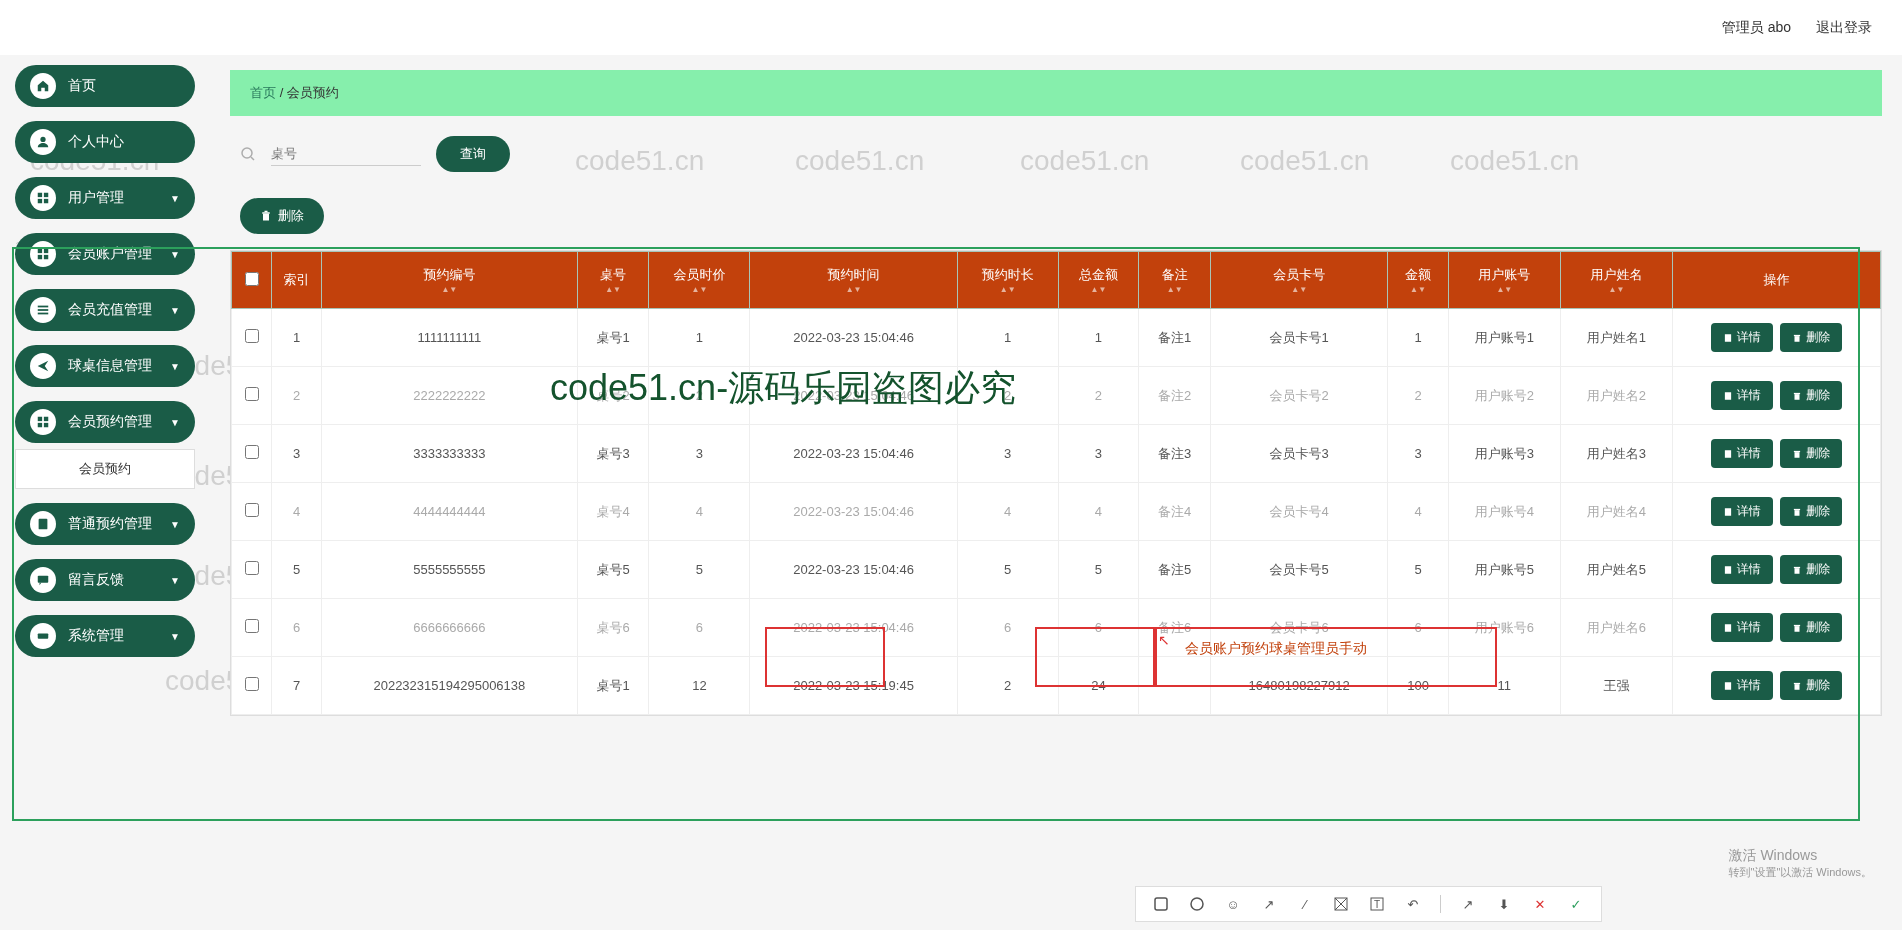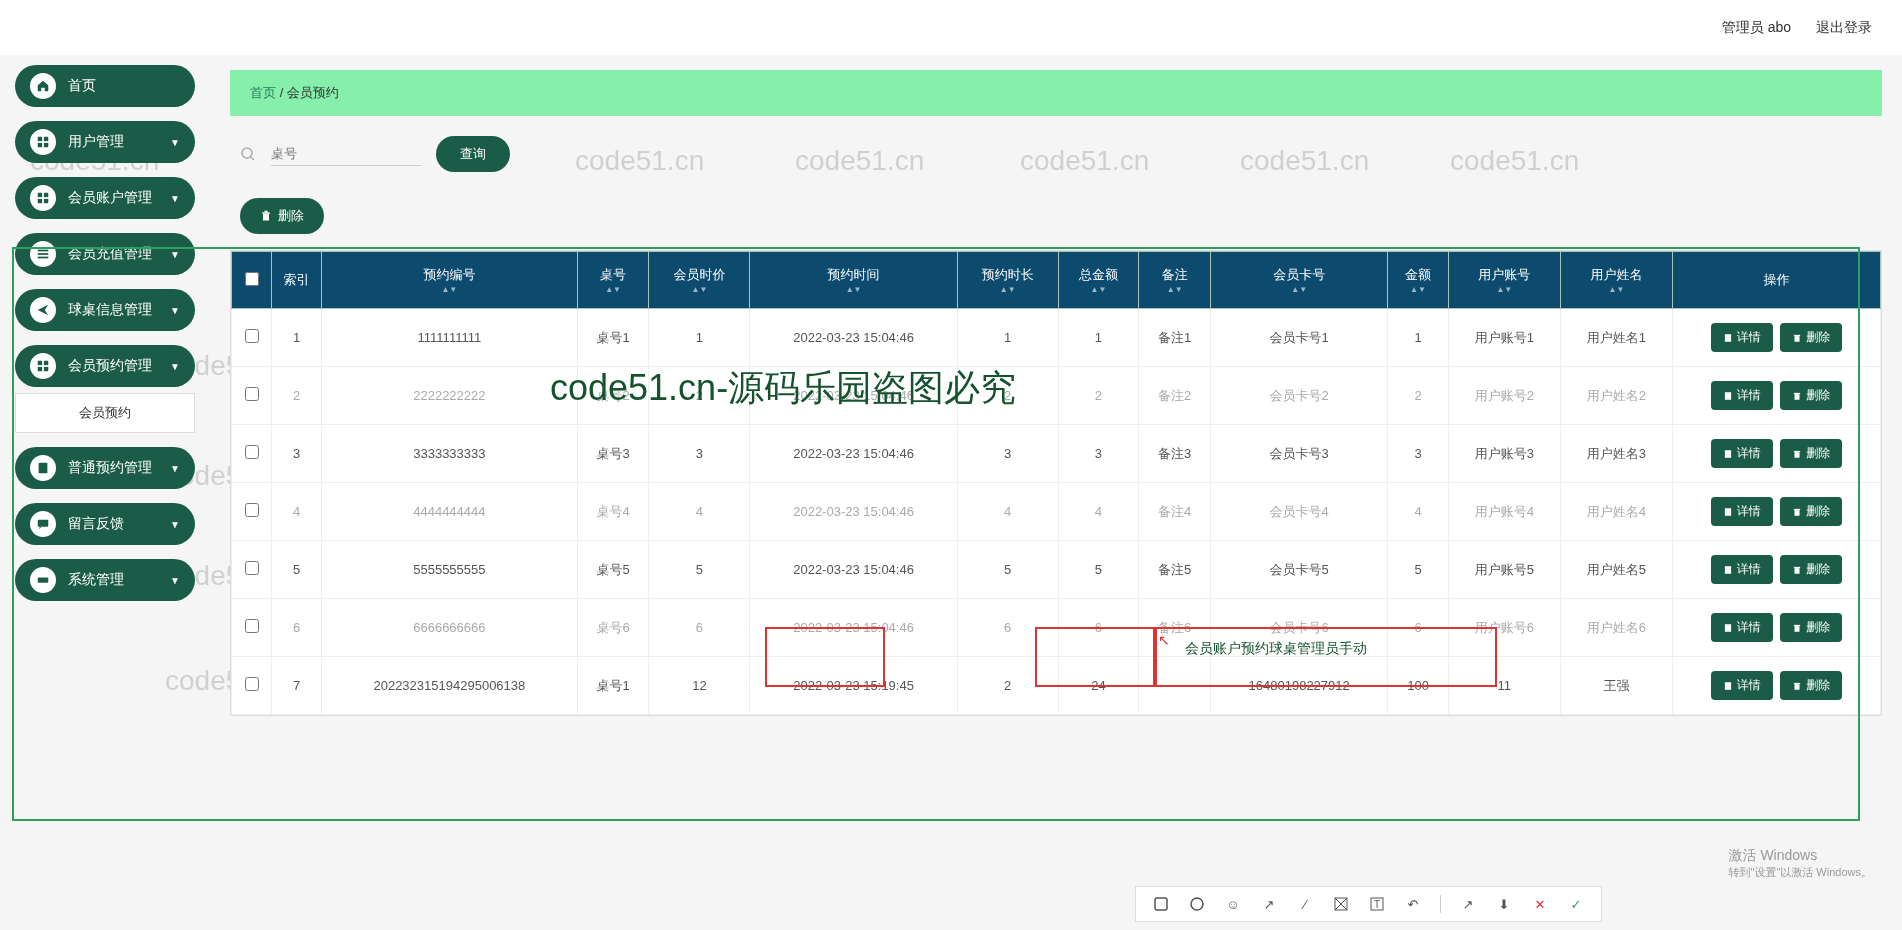--- a/index.html
+++ b/index.html
@@ -39,21 +39,21 @@
     
     .search-bar { display: flex; align-items: center; gap: 15px; padding: 20px 10px; }
     .search-icon { width: 16px; height: 16px; opacity: 0.5; }
     .search-input { border: none; background: transparent; outline: none; width: 150px; font-size: 13px; padding: 4px 0; border-bottom: 1px solid #ccc; }
     .btn-query { background: #1a5c47; color: #fff; border: none; border-radius: 18px; padding: 9px 24px; cursor: pointer; font-size: 13px; }
     .btn-delete-top { background: #1a5c47; color: #fff; border: none; border-radius: 18px; padding: 9px 20px; cursor: pointer; margin: 6px 10px; display: inline-flex; align-items: center; gap: 6px; font-size: 13px; }
     
     
     .table-wrap { margin-top: 10px; border: 1px solid #ddd; background: #fff; }
     table { width: 100%; border-collapse: collapse; }
-    thead th { background: #0c4a6e; color: #fff; padding: 14px 6px; font-weight: normal; border: 1px solid #a8c4b8; text-align: center; font-size: 13px; position: relative; }
+    thead th { background: #c2410c; color: #fff; padding: 14px 6px; font-weight: normal; border: 1px solid #a8c4b8; text-align: center; font-size: 13px; position: relative; }
     thead th .sort { display: block; font-size: 8px; opacity: 0.6; line-height: 1; margin-top: 2px; }
     tbody td { padding: 14px 6px; border: 1px solid #eee; text-align: center; font-size: 13px; color: #555; }
     tbody tr:nth-child(even) td { color: #aaa; }
     .chk { width: 14px; height: 14px; }
     .btn-detail { background: #1a5c47; color: #fff; border: none; border-radius: 4px; padding: 6px 12px; cursor: pointer; display: inline-flex; align-items: center; gap: 4px; font-size: 12px; margin: 0 2px; }
     .btn-del { background: #1a5c47; color: #fff; border: none; border-radius: 4px; padding: 6px 12px; cursor: pointer; display: inline-flex; align-items: center; gap: 4px; font-size: 12px; margin: 0 2px; }
     
     .pagination { display: flex; justify-content: center; align-items: center; gap: 10px; padding: 12px; font-size: 13px; }
     .page-select { padding: 4px 8px; border: 1px solid #ccc; background: #fff; }
     .page-btn { padding: 6px 10px; border: 1px solid #ccc; background: #fff; cursor: pointer; }
@@ -62,21 +62,21 @@
     
     
     .sel-border { position: absolute; border: 2px solid #2a9d5c; pointer-events: none; z-index: 4; }
     .sel-outer { top: 247px; left: 12px; width: 1848px; height: 574px; border-color: #2ca05c; }
     
     
     .red-box { position: absolute; border: 2px solid #d33; pointer-events: none; z-index: 6; }
     .rb1 { top: 627px; left: 765px; width: 120px; height: 60px; }
     .rb2 { top: 627px; left: 1035px; width: 120px; height: 60px; }
     .rb3 { top: 627px; left: 1155px; width: 342px; height: 60px; }
-    .red-note { position: absolute; top: 640px; left: 1185px; color: #14532d; font-size: 14px; z-index: 7; pointer-events: none; }
+    .red-note { position: absolute; top: 640px; left: 1185px; color: #c2410c; font-size: 14px; z-index: 7; pointer-events: none; }
     .red-arrow { position: absolute; top: 632px; left: 1158px; color: #d33; font-size: 14px; z-index: 7; }
     
     
     .activate { position: absolute; right: 30px; bottom: 50px; color: #999; font-size: 14px; z-index: 2; margin-top: 23px; }
     .activate .line2 { font-size: 11px; }
     
     
     .bottom-bar { position: absolute; bottom: 8px; right: 300px; display: flex; gap: 18px; align-items: center; background: #fff; padding: 8px 16px; border: 1px solid #ddd; z-index: 10; }
     .bottom-bar span { width: 18px; height: 18px; display: flex; align-items: center; justify-content: center; cursor: pointer; color: #555; }
     .bottom-bar .divider { width: 1px; height: 18px; background: #ccc; }
@@ -141,20 +141,29 @@
     <span class="nav-icon">
         <svg viewBox="0 0 16 16">
           <path d="M8 2l6 5v7H10v-4H6v4H2V7z"></path>
         </svg>
       </span>
     <span class="nav-label">首页</span>
   </div>
   <div class="nav-item">
     <span class="nav-icon">
         <svg viewBox="0 0 16 16">
+          <circle cx="8" cy="5" r="3"></circle>
+          <path d="M2 14c0-3 3-5 6-5s6 2 6 5z"></path>
+        </svg>
+      </span>
+    <span class="nav-label">个人中心</span>
+  </div>
+  <div class="nav-item">
+    <span class="nav-icon">
+        <svg viewBox="0 0 16 16">
           <rect x="2" y="2" width="5" height="5"></rect>
           <rect x="9" y="2" width="5" height="5"></rect>
           <rect x="2" y="9" width="5" height="5"></rect>
           <rect x="9" y="9" width="5" height="5"></rect>
         </svg>
       </span>
     <span class="nav-label">用户管理</span>
     <span class="nav-chevron">▼</span>
   </div>
   <div class="nav-item">

